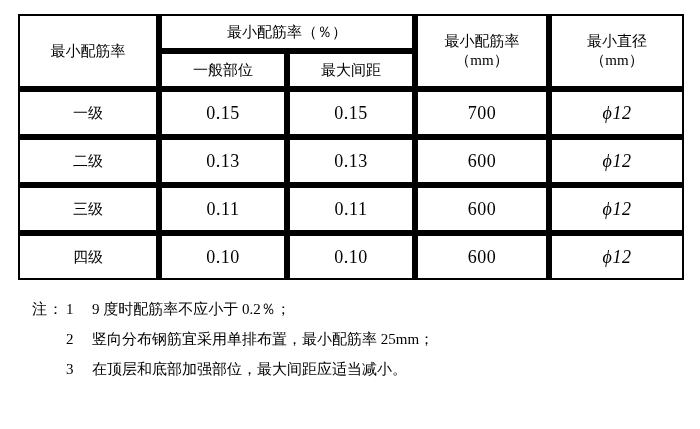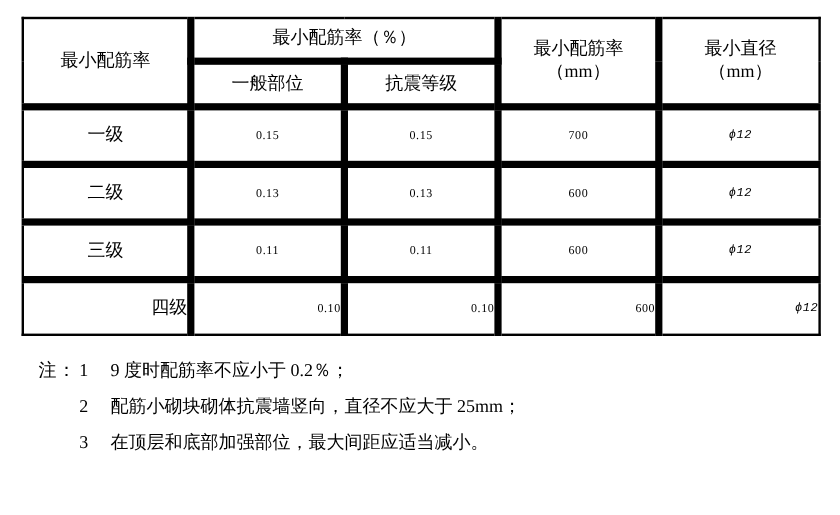--- a/index.html
+++ b/index.html
@@ -47,37 +47,37 @@
     table-layout: fixed;
   }
   table.spec td {
     border: 6px solid #000000;
     text-align: center;
     vertical-align: middle;
     font-size: 15px;
     padding: 0;
   }
   table.spec td.outer-top { border-top-width: 2px; }
-  table.spec td.outer-bottom { border-bottom-width: 2px; text-align: right; }
+  table.spec td.outer-bottom { border-bottom-width: 2px; }
   table.spec td.outer-left { border-left-width: 2px; }
   table.spec td.outer-right { border-right-width: 2px; }
   .h-row td { height: 32px; }
   .d-row td { height: 42px; }
   .cell-txt {
     display: block;
     line-height: 1.25;
     font-size: 15px;
   }
   .cell-num {
     display: block;
-    font-size: 10px;
+    font-size: 18px;
     letter-spacing: 0.5px;
   }
   .phi {
-    font-family: Liberation Mono, monospace;
+    font-family: Liberation Serif, serif;
     font-style: italic;
   }
   .notes {
     margin-top: 14px;
     padding-left: 14px;
     font-size: 15px;
     line-height: 30px;
   }
   .note-row {
     display: flex;
@@ -126,21 +126,21 @@
         <td class="outer-top outer-right" rowspan="2">
           <span class="cell-txt">最小直径</span>
           <span class="cell-txt">（mm）</span>
         </td>
       </tr>
       <tr class="h-row">
         <td>
           <span class="cell-txt">一般部位</span>
         </td>
         <td>
-          <span class="cell-txt">抗震等级</span>
+          <span class="cell-txt">最大间距</span>
         </td>
       </tr>
 
       <tr class="d-row">
         <td class="outer-left">
             <span class="cell-txt">一级</span>
           </td>
         <td>
             <span class="cell-num">0.15</span>
           </td>
@@ -213,21 +213,21 @@
 
   <div class="notes">
     <div class="note-row">
       <span class="note-label">注：</span>
       <span class="note-idx">1</span>
       <span class="note-txt">9 度时配筋率不应小于 0.2％；</span>
     </div>
     <div class="note-row">
       <span class="note-label"></span>
       <span class="note-idx">2</span>
-      <span class="note-txt">配筋小砌块砌体抗震墙竖向，直径不应大于 25mm；</span>
+      <span class="note-txt">竖向分布钢筋宜采用单排布置，最小配筋率 25mm；</span>
     </div>
     <div class="note-row">
       <span class="note-label"></span>
       <span class="note-idx">3</span>
       <span class="note-txt">在顶层和底部加强部位，最大间距应适当减小。</span>
     </div>
   </div>
 
 </div>
 

